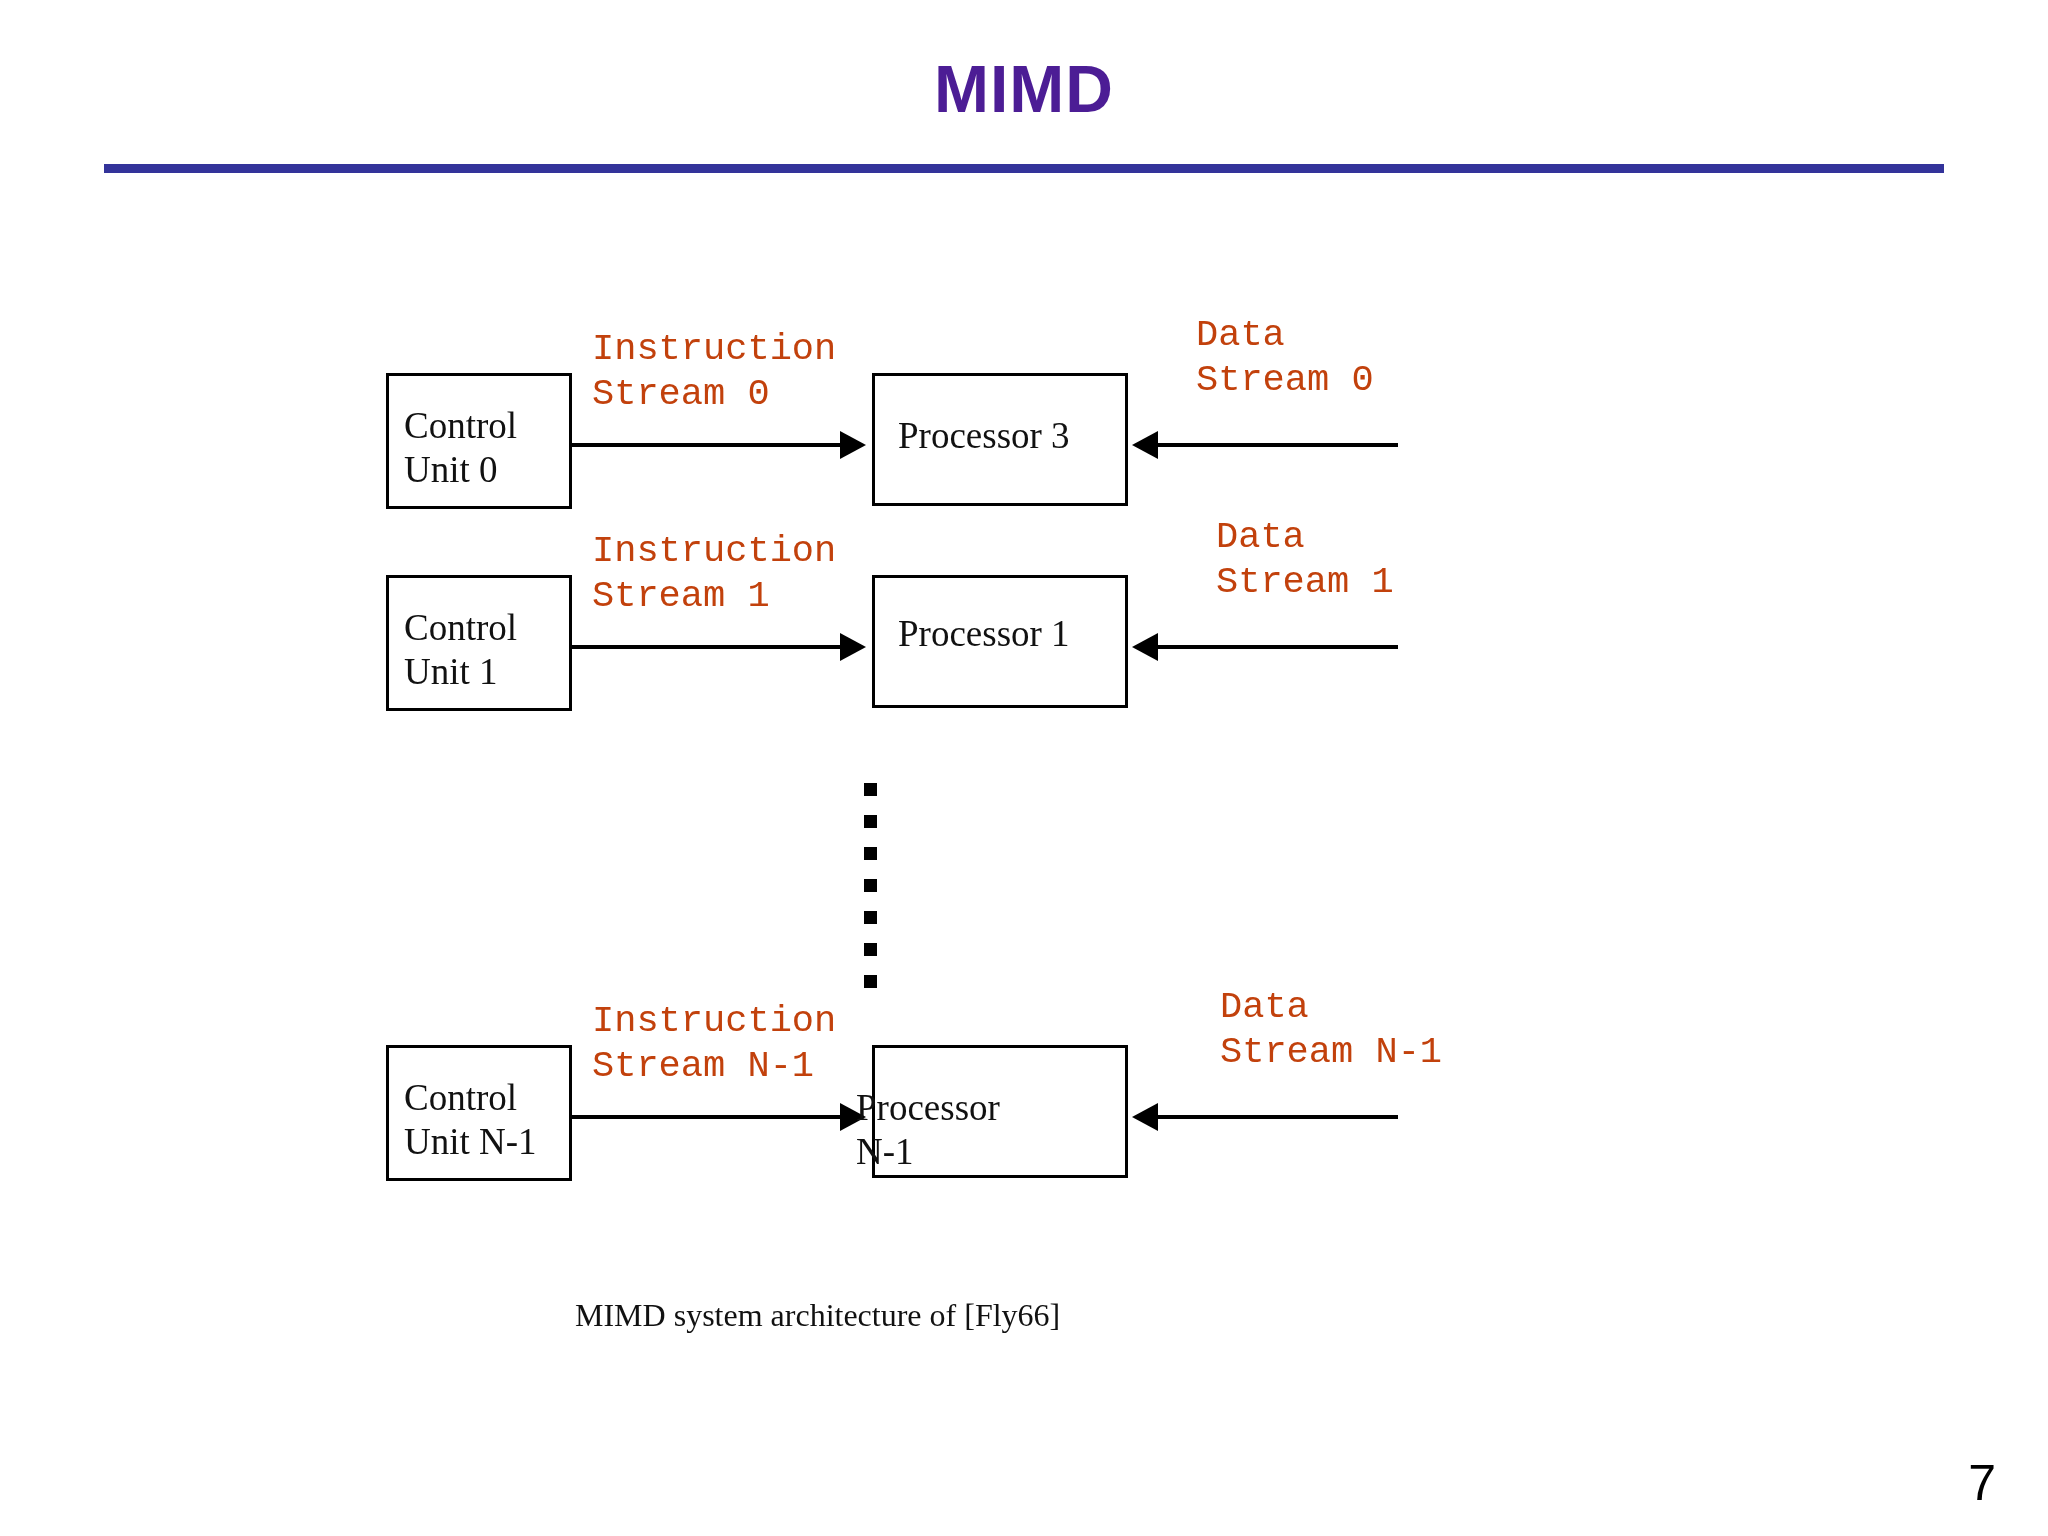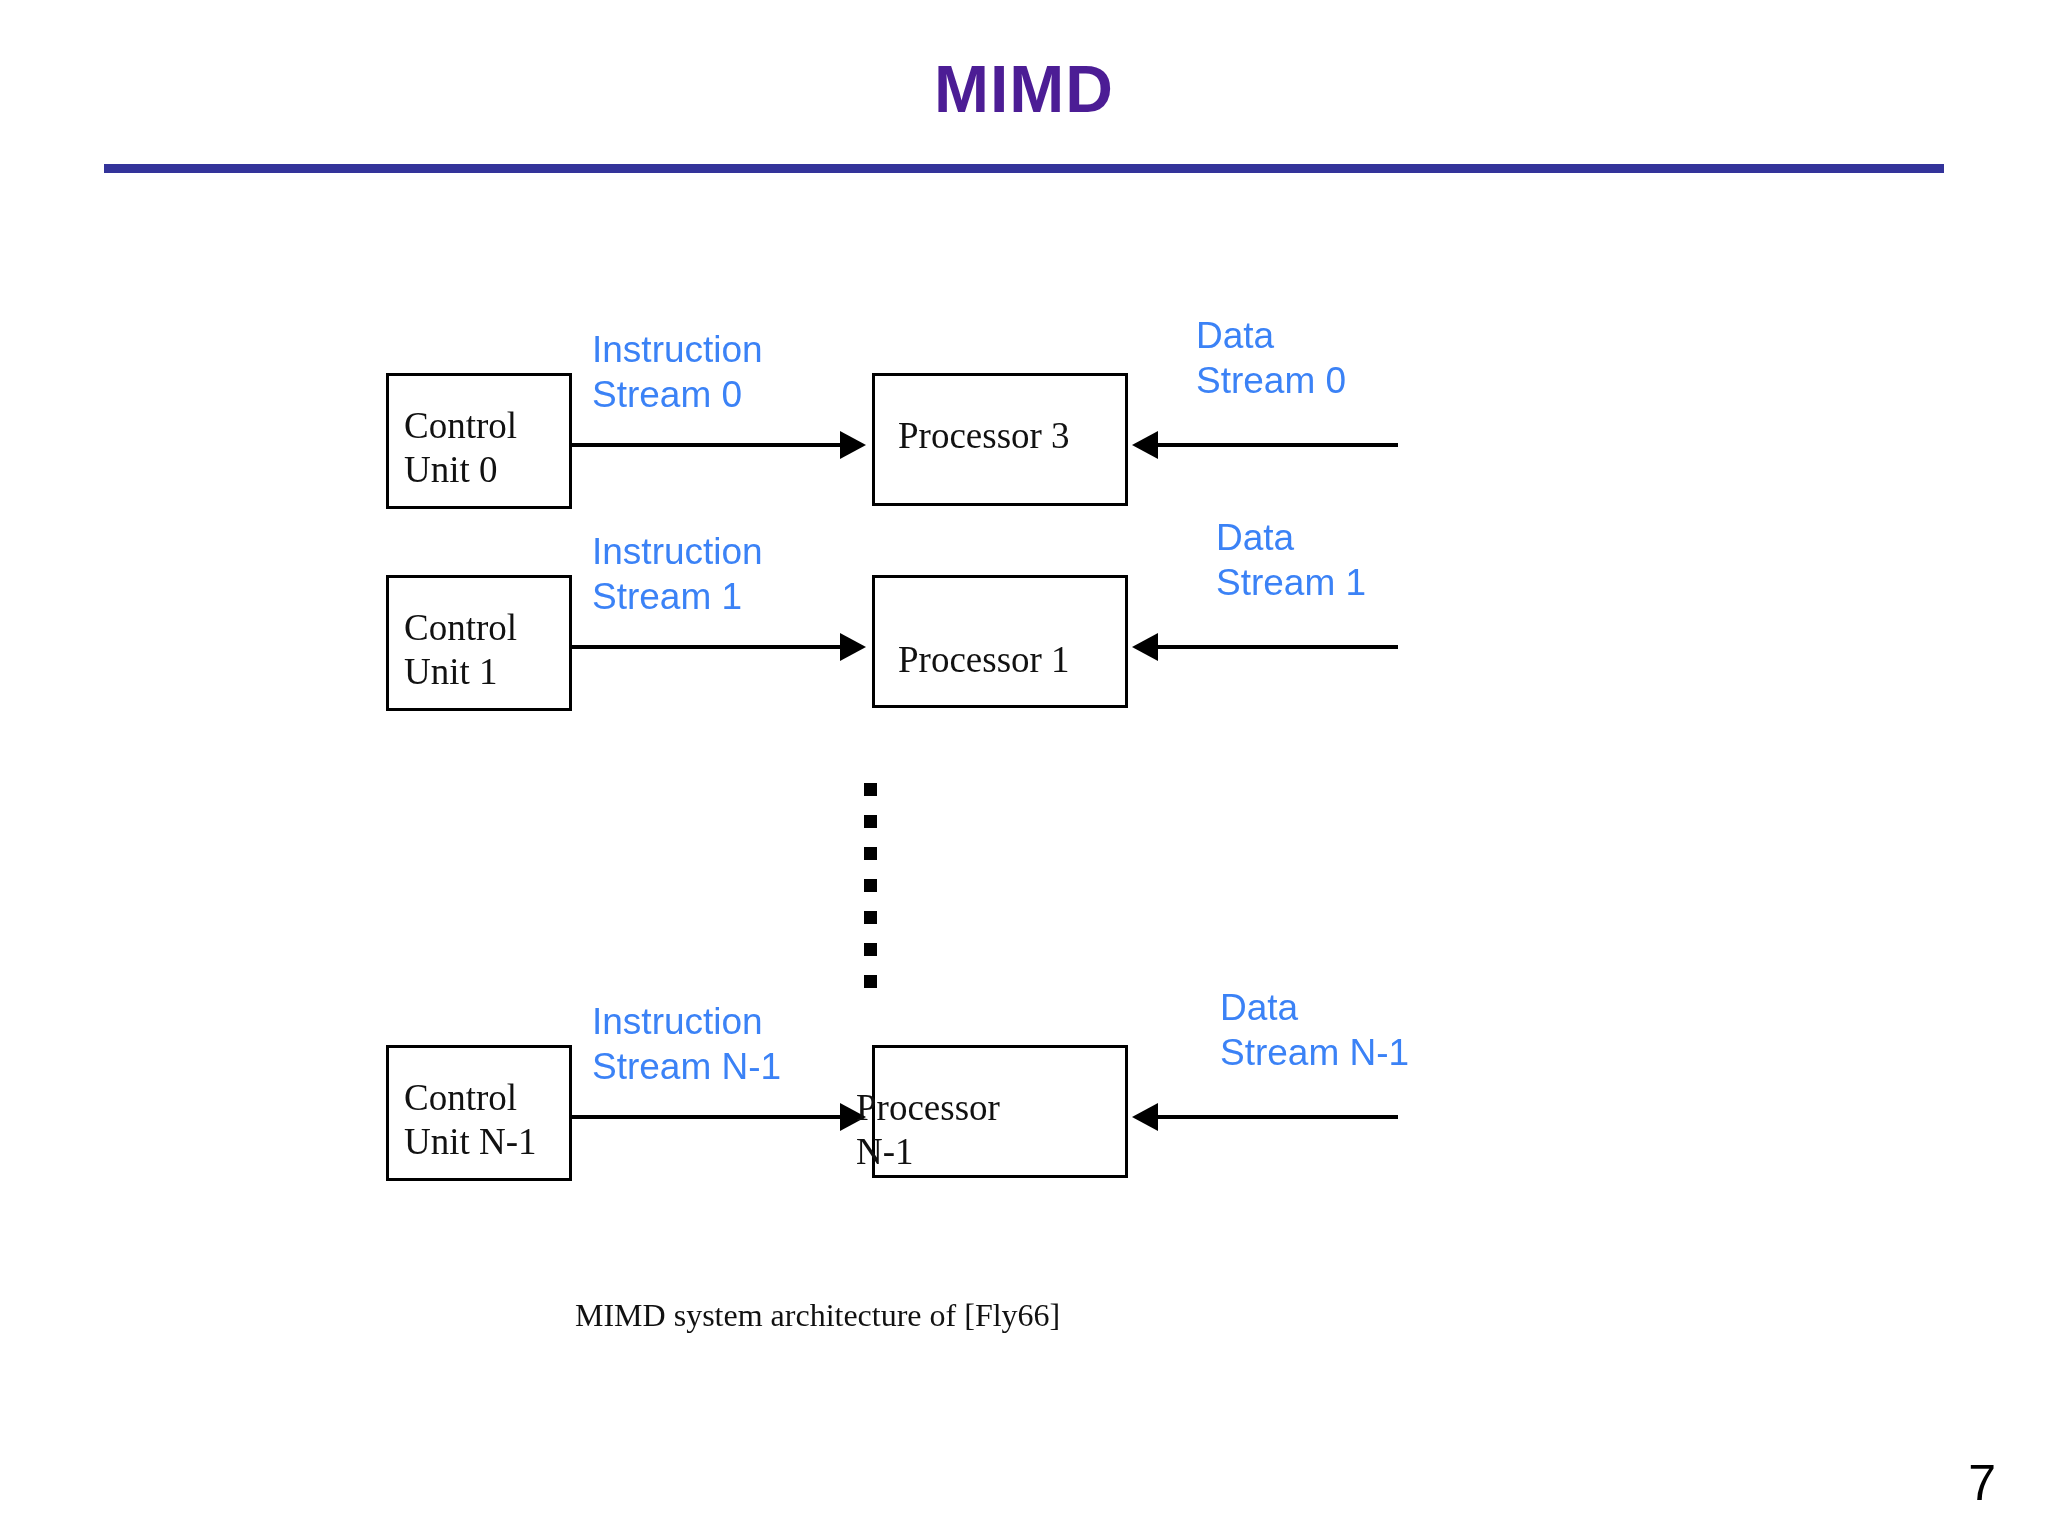--- a/index.html
+++ b/index.html
@@ -59,23 +59,23 @@
     font-family: "Liberation Serif", "DejaVu Serif", serif;
     font-size: 37px;
     color: #111111;
     line-height: 1.18;
     white-space: pre-line;
     margin-top: 16px;
   }
 
   .edge-label {
     position: absolute;
-    font-family: Liberation Sans, sans-serif;
+    font-family: Liberation Mono, monospace;
     font-size: 37px;
-    color: #3b82f6;
+    color: #c2410c;
     line-height: 1.22;
     white-space: pre-line;
   }
 
   .wire {
     position: absolute;
     height: 4px;
     background: #000000;
   }
 
@@ -150,21 +150,21 @@
     <div class="node-label" style="left:404px; top:590px; width:170px;">Control
 Unit 1</div>
 
     <div class="edge-label" style="left:592px; top:529px; width:300px;">Instruction
 Stream 1</div>
 
     <div class="wire" style="left:572px; top:645px; width:274px;"></div>
     <div class="arrow arrow-right" style="left:840px; top:633px;"></div>
 
     <div class="node-box" style="left:872px; top:575px; width:256px; height:133px;"></div>
-    <div class="node-label" style="left:898px; top:622px; width:230px;font-family:Liberation Serif, serif;">Processor 1</div>
+    <div class="node-label" style="left:898px; top:596px; width:230px;font-family:Liberation Serif, serif;">Processor 1</div>
 
     <div class="edge-label" style="left:1216px; top:515px; width:300px;">Data
 Stream 1</div>
 
     <div class="wire" style="left:1158px; top:645px; width:240px;"></div>
     <div class="arrow arrow-left" style="left:1132px; top:633px;"></div>
 
     <div>
       <div class="dot" style="left:864px; top:783px;"></div>
       <div class="dot" style="left:864px; top:815px;"></div>

